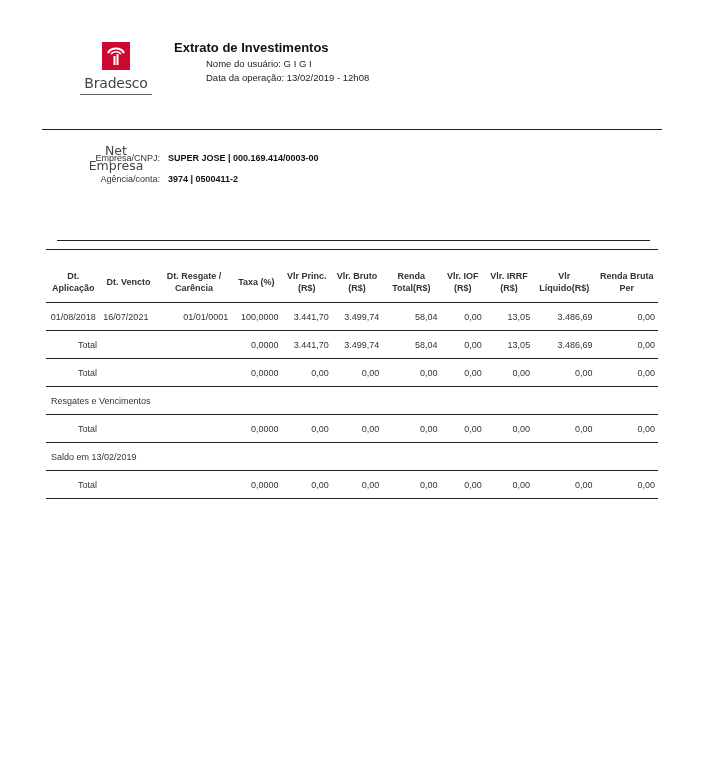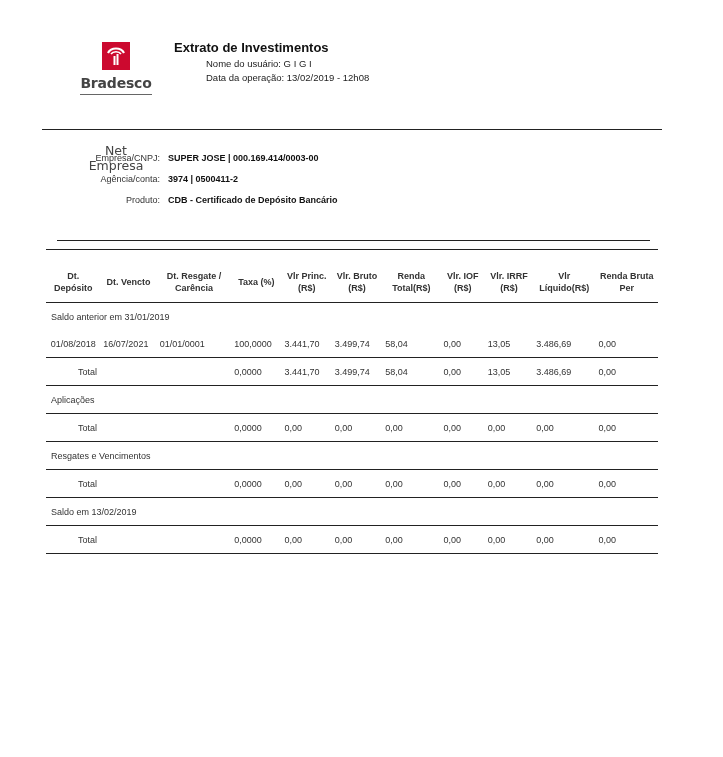--- a/index.html
+++ b/index.html
@@ -1,32 +1,32 @@
 <!DOCTYPE html>
 <html><head>
 <meta charset="utf-8">
 <style>
   html, body { margin:0; padding:0; background:#ffffff; }
   body { width:723px; height:757px; position:relative; font-family:"Liberation Sans", sans-serif; color:#222; overflow:hidden; }
   .logo { position:absolute; left:78px; top:42px; width:76px; text-align:center; }
   .logo-box { width:28px; height:28px; background:#cc092f; margin:0 auto; position:relative; }
   .logo-box svg { position:absolute; left:0; top:0; }
-  .logo-brand { font-family:"DejaVu Sans", sans-serif; font-weight:bold; font-size:14px; color:#444; margin-top:5px; letter-spacing:-0.2px; }
+  .logo-brand { font-family:"DejaVu Sans", sans-serif; font-weight:normal; font-size:14px; color:#444; margin-top:5px; letter-spacing:-0.2px; }
   .logo-sep { width:72px; height:1px; background:#666; margin:3px auto 3px; }
   .logo-sub { font-family:"DejaVu Sans", sans-serif; font-size:12.5px; color:#444;margin-top:48px; }
   .title { position:absolute; left:174px; top:40px; font-family:Liberation Sans, sans-serif; font-weight:bold; font-size:13px; color:#111; }
   .meta { position:absolute; left:174px; font-size:9.5px; color:#222;padding-left:32px; }
   .hr { position:absolute; height:1px; background:#222; }
   .info { position:absolute; left:60px; top:153px; }
   .info-row { display:flex; height:21px; font-size:9px; }
   .info-label { width:100px; text-align:right; padding-right:8px; color:#333; }
   .info-value { font-weight:bold; color:#111; }
   table { position:absolute; left:46px; top:262px; width:612px; border-collapse:collapse; font-size:9px; }
   th { font-weight:bold; color:#333; text-align:center; height:40px; padding:0 2px; line-height:12px; border-bottom:1px solid #222; vertical-align:middle; }
-  td { height:27px; padding:0 3px; color:#333; white-space:nowrap; }
+  td { height:27px; padding:0 3px; text-align:right; color:#333; white-space:nowrap; }
   td.sec { text-align:left; padding-left:5px; }
   tr.total td { border-bottom:1px solid #222; }
   tr.data td { border-bottom:1px solid #222; }
   td.lbl { text-align:left; padding-left:32px; }
 </style>
 </head>
 <body>
 
 <div class="logo">
   <div class="logo-box">
@@ -50,49 +50,42 @@
 
 <div class="info">
   <div class="info-row">
     <span class="info-label">Empresa/CNPJ:</span>
     <span class="info-value">SUPER JOSE | 000.169.414/0003-00</span>
   </div>
   <div class="info-row">
     <span class="info-label">Agência/conta:</span>
     <span class="info-value">3974 | 0500411-2</span>
   </div>
-  <div class="info-row">
-    <span class="info-label">Produto:</span>
-    <span class="info-value">CDB - Certificado de Depósito Bancário</span>
-  </div>
 </div>
 
 <div class="hr" style="left:57px; top:240px; width:593px;"></div>
 <div class="hr" style="left:46px; top:249px; width:612px;"></div>
 
 <table>
   <thead>
     <tr>
-      <th style="width:50px">Dt. Depósito</th>
+      <th style="width:50px">Dt. Aplicação</th>
       <th style="width:52px">Dt. Vencto</th>
       <th style="width:70px">Dt. Resgate / Carência</th>
       <th style="width:46px">Taxa (%)</th>
       <th style="width:46px">Vlr Princ. (R$)</th>
       <th style="width:46px">Vlr. Bruto (R$)</th>
       <th style="width:54px">Renda Total(R$)</th>
       <th style="width:40px">Vlr. IOF (R$)</th>
       <th style="width:44px">Vlr. IRRF (R$)</th>
       <th style="width:58px">Vlr Líquido(R$)</th>
       <th style="width:58px">Renda Bruta Per</th>
     </tr>
   </thead>
   <tbody>
-    <tr>
-        <td class="sec" colspan="11">Saldo anterior em 31/01/2019</td>
-      </tr>
     <tr class="data">
       <td style="text-align:center">01/08/2018</td>
       <td style="text-align:left">16/07/2021</td>
       <td>01/01/0001</td>
       <td>100,0000</td>
       <td>3.441,70</td>
       <td>3.499,74</td>
       <td>58,04</td>
       <td>0,00</td>
       <td>13,05</td>
@@ -104,23 +97,20 @@
       <td>0,0000</td>
       <td>3.441,70</td>
       <td>3.499,74</td>
       <td>58,04</td>
       <td>0,00</td>
       <td>13,05</td>
       <td>3.486,69</td>
       <td>0,00</td>
     </tr>
 
-    <tr class="data">
-        <td class="sec" colspan="11">Aplicações</td>
-      </tr>
     <tr class="total">
       <td class="lbl" colspan="3">Total</td>
       <td>0,0000</td>
       <td>0,00</td>
       <td>0,00</td>
       <td>0,00</td>
       <td>0,00</td>
       <td>0,00</td>
       <td>0,00</td>
       <td>0,00</td>

